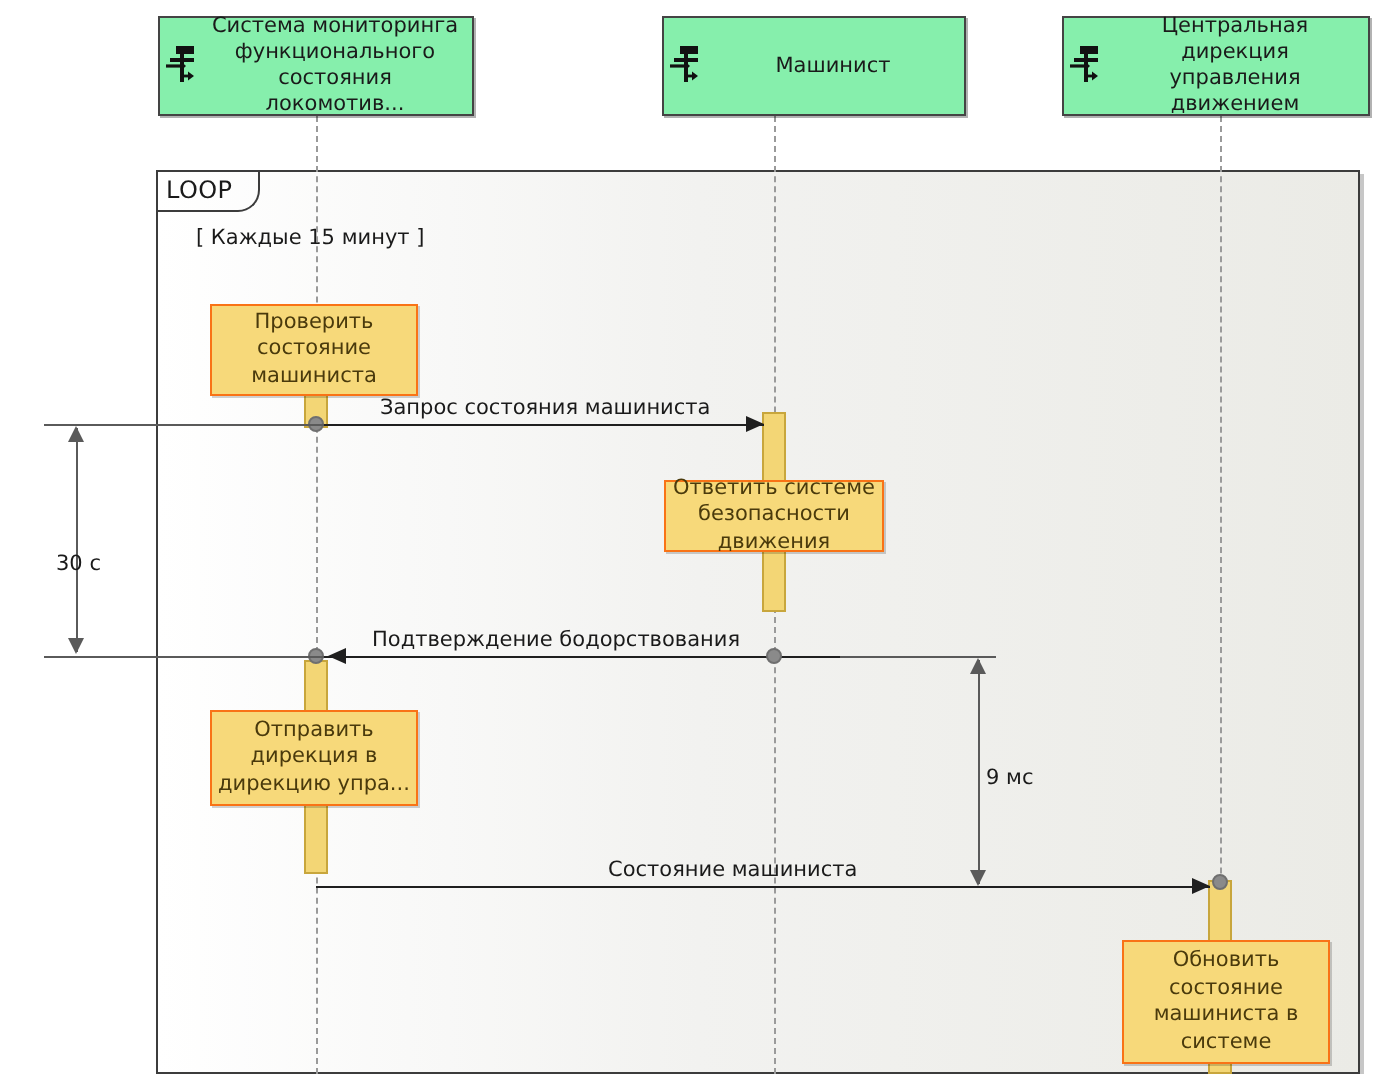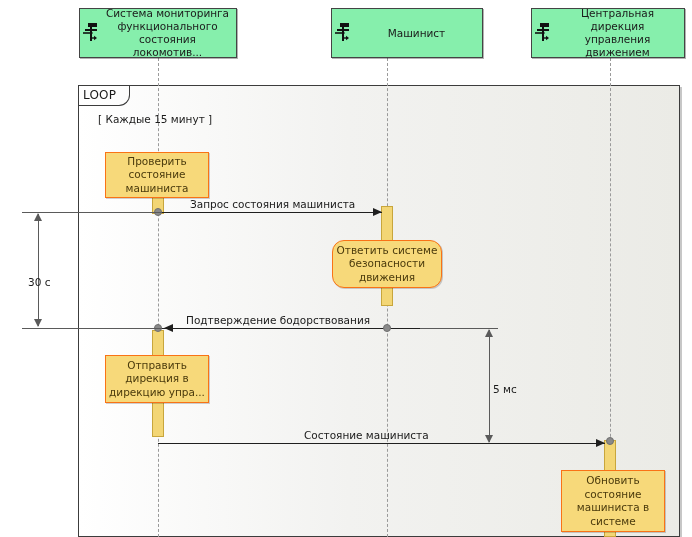--- a/index.html
+++ b/index.html
@@ -251,21 +251,21 @@
 
   <div class="msg-line" style="left:158px; top:443px; width:447px;"></div>
   <div class="arrow-right" style="left:596px; top:439px;"></div>
   <div class="msg-dot" style="left:606px; top:437px;"></div>
   <div class="msg-label" style="left:304px; top:429px;">Состояние машиниста</div>
 
   <div class="note" style="left:105px; top:152px; width:104px; height:46px;">Проверить
 состояние
 машиниста</div>
 
-  <div class="note" style="left:332px; top:240px; width:110px; height:48px;border-radius:12px;">Ответить системе
+  <div class="note" style="left:332px; top:240px; width:110px; height:36px;">Ответить системе
 безопасности
 движения</div>
 
   <div class="note" style="left:105px; top:355px; width:104px; height:48px;">Отправить
 дирекция в
 дирекцию упра...</div>
 
   <div class="note" style="left:561px; top:470px; width:104px; height:62px;">Обновить
 состояние
 машиниста в
@@ -275,15 +275,15 @@
   <div class="dur-tick" style="left:22px; top:328px; width:140px;"></div>
   <div class="dur-bar" style="left:38px; top:214px; height:112px;"></div>
   <div class="dur-arrow-up" style="left:34px; top:213px;"></div>
   <div class="dur-arrow-down" style="left:34px; top:319px;"></div>
   <div class="dur-label" style="left:28px; top:264px;margin-top:12px;">30 с</div>
 
   <div class="dur-tick" style="left:420px; top:328px; width:78px;"></div>
   <div class="dur-bar" style="left:489px; top:330px; height:112px;"></div>
   <div class="dur-arrow-up" style="left:485px; top:329px;"></div>
   <div class="dur-arrow-down" style="left:485px; top:435px;"></div>
-  <div class="dur-label" style="left:493px; top:383px;">5 мс</div>
+  <div class="dur-label" style="left:493px; top:383px;">9 мс</div>
 
 </div>
 
 </body></html>

